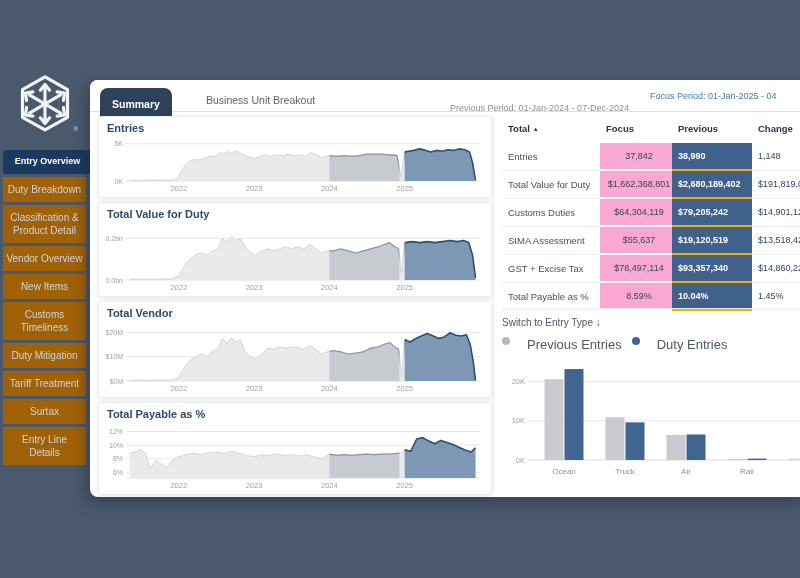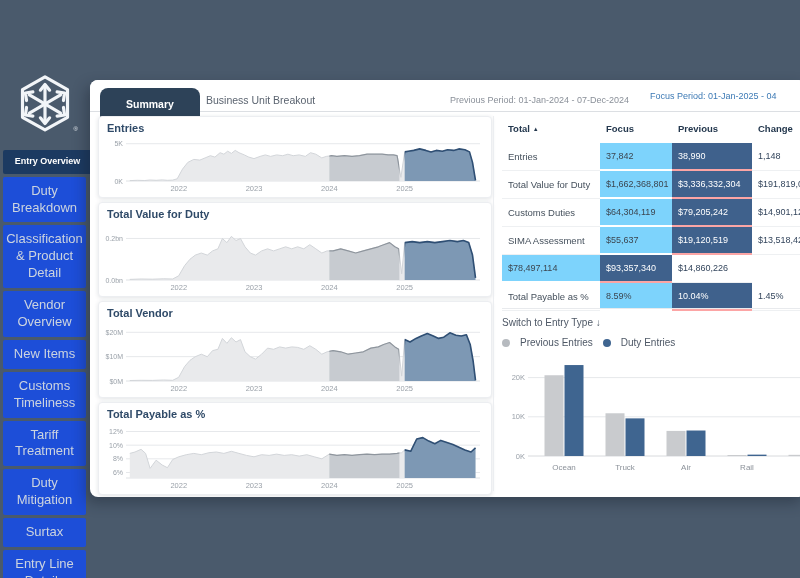--- a/index.html
+++ b/index.html
@@ -5,62 +5,62 @@
   * { margin:0; padding:0; box-sizing:border-box; }
   html,body { background:#3e4f61; }
   body { font-family:"Liberation Sans","DejaVu Sans",sans-serif; }
   .viewport { position:relative; width:800px; height:578px; overflow:hidden; background:#4a5a6c; }
 
   
   .sidebar { position:absolute; left:0; top:0; width:96px; height:578px;text-decoration:underline; }
   .logo-wrap { position:absolute; left:16px; top:74px; width:58px; height:60px; }
   .logo-r { position:absolute; right:-4px; bottom:2px; color:#e8edf2; font-size:6px; }
   .nav { position:absolute; left:2px; top:150px; width:94px; }
-  .nav-item { margin:0 10px 3px 1px; padding:6px 3px; background:#1d4ed8; border-radius:2px;
-              color:#ccd4df; font-size:13px; line-height:1.3; text-align:center; cursor:pointer; }
+  .nav-item { margin:0 10px 3px 1px; padding:6px 3px; background:#a16207; border-radius:2px;
+              color:#ccd4df; font-size:10px; line-height:1.3; text-align:center; cursor:pointer; }
   .nav-item.active { background:#1c3a61; color:#ffffff; font-weight:bold; font-size:9px; margin-right:4px; }
 
   
   .panel { position:absolute; left:90px; top:80px; width:716px; height:417px; background:#ffffff;
            border-radius:8px; box-shadow:-4px 6px 14px rgba(20,30,42,.38); overflow:hidden; }
   .tabbar { position:absolute; left:0; top:0; right:0; height:32px; border-bottom:1px solid #dcdfe3; background:#fff; }
-  .tab-summary { position:absolute; left:10px; top:8px; height:32px; padding:0 26px; background:#2d4258;
+  .tab-summary { position:absolute; left:10px; top:8px; height:32px; padding:0 12px; background:#2d4258;
                  color:#fff; font-size:10.5px; font-weight:bold; border-radius:8px 8px 0 0;
                  display:flex; align-items:center; cursor:pointer; }
   .tab-bub { position:absolute; left:106px; top:8px; height:24px; padding:0 10px; color:#5b6470;
              font-size:10.5px; display:flex; align-items:center; cursor:pointer; }
-  .period-prev { position:absolute; left:360px; top:4px; height:32px; display:flex; align-items:center;
+  .period-prev { position:absolute; left:360px; top:12px; height:32px; display:flex; align-items:center;
                  color:#8a9099; font-size:9px; }
   .period-focus { position:absolute; left:560px; top:0; height:32px; width:250px; display:flex; align-items:center;
                   color:#3d7ab5; font-size:9px; white-space:nowrap; overflow:hidden; }
 
   
   .charts-col { position:absolute; left:8px; top:36px; width:394px; }
   .chart-card { background:#fff; border:1px solid #eceef1; border-radius:4px; margin-bottom:4px;
                 box-shadow:0 1px 4px rgba(40,55,70,.14); overflow:hidden; }
   .card-title { padding:5px 8px 1px 8px; font-size:11px; font-weight:bold; color:#2f4a68; }
   .chart-card svg { display:block; }
 
   
   .col-divider { position:absolute; left:403px; top:36px; bottom:6px; width:1px; background:#eceef1; }
   .right-col { position:absolute; left:412px; top:36px; width:304px; }
   .tbl { width:100%; }
   .tbl-row { display:grid; grid-template-columns:98px 72px 80px 86px; align-items:stretch; }
   .tbl-h { font-size:9.5px; font-weight:bold; color:#24384e; padding:7px 0 9px 6px; }
   .tbl-h .sort { font-size:6px; vertical-align:middle; margin-left:1px; }
   .cell { font-size:9px; padding:8px 0 8px 6px; color:#3a4a5c; white-space:nowrap; overflow:hidden; }
   .cell.lbl { color:#45505c; font-size:9.5px; border-bottom:1px solid #eef0f2; }
-  .cell.prev { background:#7dd3fc; color:#3c4650; border-bottom:2px solid #fff; }
-  .cell.focus { background:#3f618c; color:#ffffff; font-weight:normal; border-bottom:2px solid #fca5a5; }
+  .cell.prev { background:#f9a8d4; color:#3c4650; border-bottom:2px solid #fff;text-align:center; }
+  .cell.focus { background:#3f618c; color:#ffffff; font-weight:bold; border-bottom:2px solid #eab308; }
   .cell.chg { border-bottom:1px solid #eef0f2; color:#33455c; }
 
   .switch-section { position:absolute; left:412px; top:228px; width:304px; border-top:1px solid #e8eaed; padding-top:8px; }
   .switch-title { font-size:10px; color:#4e5866; cursor:pointer; }
   .legend { display:flex; gap:10px; margin-top:9px; align-items:center; }
-  .legend-item { display:flex; align-items:center; gap:10px; font-size:10px; color:#4e5866; cursor:pointer; }
+  .legend-item { display:flex; gap:17px; font-size:13px; color:#4e5866; cursor:pointer; }
   .legend-dot { width:8px; height:8px; border-radius:50%; display:inline-block; }
   .barchart-wrap { margin-top:4px; width:304px; overflow:hidden; }
 </style>
 </head>
 <body>
 
 <div class="viewport">
 
   <div class="sidebar">
     <div class="logo-wrap">
@@ -80,22 +80,22 @@
       </svg>
       <span class="logo-r">®</span>
     </div>
     <div class="nav">
         <div class="nav-item active">Entry Overview</div>
         <div class="nav-item">Duty Breakdown</div>
         <div class="nav-item">Classification &amp; Product Detail</div>
         <div class="nav-item">Vendor Overview</div>
         <div class="nav-item">New Items</div>
         <div class="nav-item">Customs Timeliness</div>
+        <div class="nav-item">Duty Mitigation</div>
         <div class="nav-item">Tariff Treatment</div>
-        <div class="nav-item">Duty Mitigation</div>
         <div class="nav-item">Surtax</div>
         <div class="nav-item">Entry Line Details</div>
       </div>
   </div>
 
   <div class="panel">
 
     <div class="tabbar">
       <div class="tab-summary">Summary</div>
       <div class="tab-bub">Business Unit Breakout</div>
@@ -257,36 +257,37 @@
           </div>
           <div class="tbl-row">
             <div class="cell lbl">Entries</div>
             <div class="cell prev">37,842</div>
             <div class="cell focus">38,990</div>
             <div class="cell chg">1,148</div>
           </div>
           <div class="tbl-row">
             <div class="cell lbl">Total Value for Duty</div>
             <div class="cell prev">$1,662,368,801</div>
-            <div class="cell focus">$3,336,332,304</div>
+            <div class="cell focus">$2,680,189,402</div>
             <div class="cell chg">$191,819,080</div>
           </div>
           <div class="tbl-row">
             <div class="cell lbl">Customs Duties</div>
             <div class="cell prev">$64,304,119</div>
             <div class="cell focus">$79,205,242</div>
             <div class="cell chg">$14,901,123</div>
           </div>
           <div class="tbl-row">
             <div class="cell lbl">SIMA Assessment</div>
             <div class="cell prev">$55,637</div>
             <div class="cell focus">$19,120,519</div>
             <div class="cell chg">$13,518,428</div>
           </div>
           <div class="tbl-row">
+            <div class="cell lbl">GST + Excise Tax</div>
             <div class="cell prev">$78,497,114</div>
             <div class="cell focus">$93,357,340</div>
             <div class="cell chg">$14,860,226</div>
           </div>
           <div class="tbl-row">
             <div class="cell lbl">Total Payable as %</div>
             <div class="cell prev">8.59%</div>
             <div class="cell focus">10.04%</div>
             <div class="cell chg">1.45%</div>
           </div>

